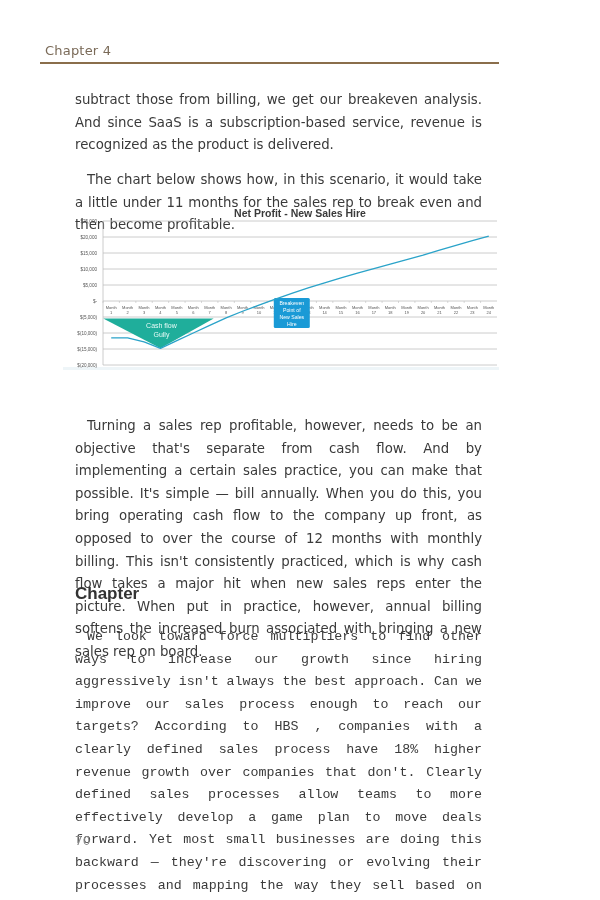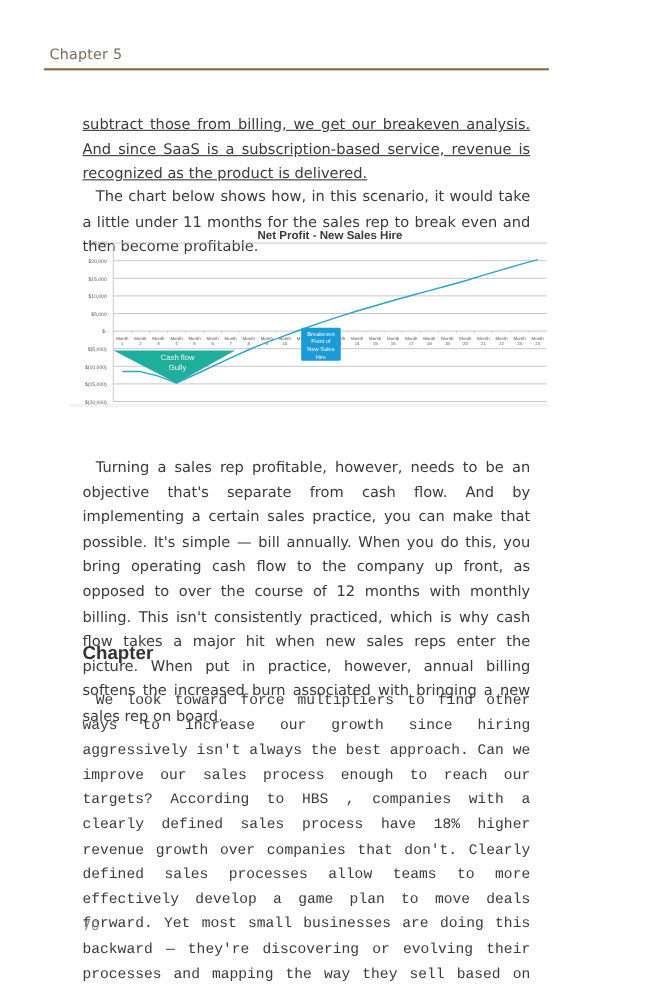--- a/index.html
+++ b/index.html
@@ -3,34 +3,34 @@
 <meta charset="utf-8">
 <style>
   html, body { margin:0; padding:0; background:#ffffff; }
   body { width:600px; height:900px; position:relative; overflow:hidden;
          font-family:"DejaVu Sans", sans-serif; color:#3b3b3b; }
   .chapter { position:absolute; left:45px; top:43px; font-size:13px; color:#7a6a58; letter-spacing:0.2px; }
   .rule { position:absolute; left:40px; top:62px; width:459px; height:2px; background:#8a6e4b; }
   .para { position:absolute; left:75px; width:407px; font-size:13.3px; line-height:22.6px;
           text-align:justify; color:#3a3a3a; margin:0; }
   .para .indent { display:inline-block; width:12px; }
-  #p1 { top:103px;text-decoration:underline; }
+  #p1 { top:89px; }
   #p2 { top:169px; }
   #p3 { top:402px;margin-top:13px; }
   #p4 { top:626px;font-family:Liberation Mono, monospace; }
   .h2 { position:absolute; left:75px; top:584px; font-size:17px; font-family:"Liberation Sans", sans-serif;
         color:#333; margin:0; }
   .pagenum { position:absolute; left:75px; top:834px; font-size:12px; color:#8a8a8a; }
   #chart { position:absolute; left:60px; top:200px; }
   .chart-text { font-family:"Liberation Sans", sans-serif; }
 </style>
 </head>
 <body>
 
-<div class="chapter">Chapter 5</div>
+<div class="chapter">Chapter 4</div>
 <div class="rule"></div>
 
 <p class="para" id="p1">subtract those from billing, we get our breakeven analysis. And since SaaS is a subscription-based service, revenue is recognized as the product is delivered.</p>
 <p class="para" id="p2"><span class="indent"></span><span>The chart below shows how, in this scenario, it would take a little under 11 months for the sales rep to break even and then become profitable.</span></p>
 
 <svg id="chart" width="450" height="180">
   <text id="chart-title" class="chart-text" x="240" y="17" font-size="10.5" font-weight="bold" fill="#3a3a3a" text-anchor="middle">Net Profit - New Sales Hire</text>
   <g id="grid-layer">
       <line x1="43" x2="437" y1="21" y2="21" stroke="#bfbfbf" stroke-width="0.8"></line>
       <line x1="43" x2="437" y1="37" y2="37" stroke="#bfbfbf" stroke-width="0.8"></line>

